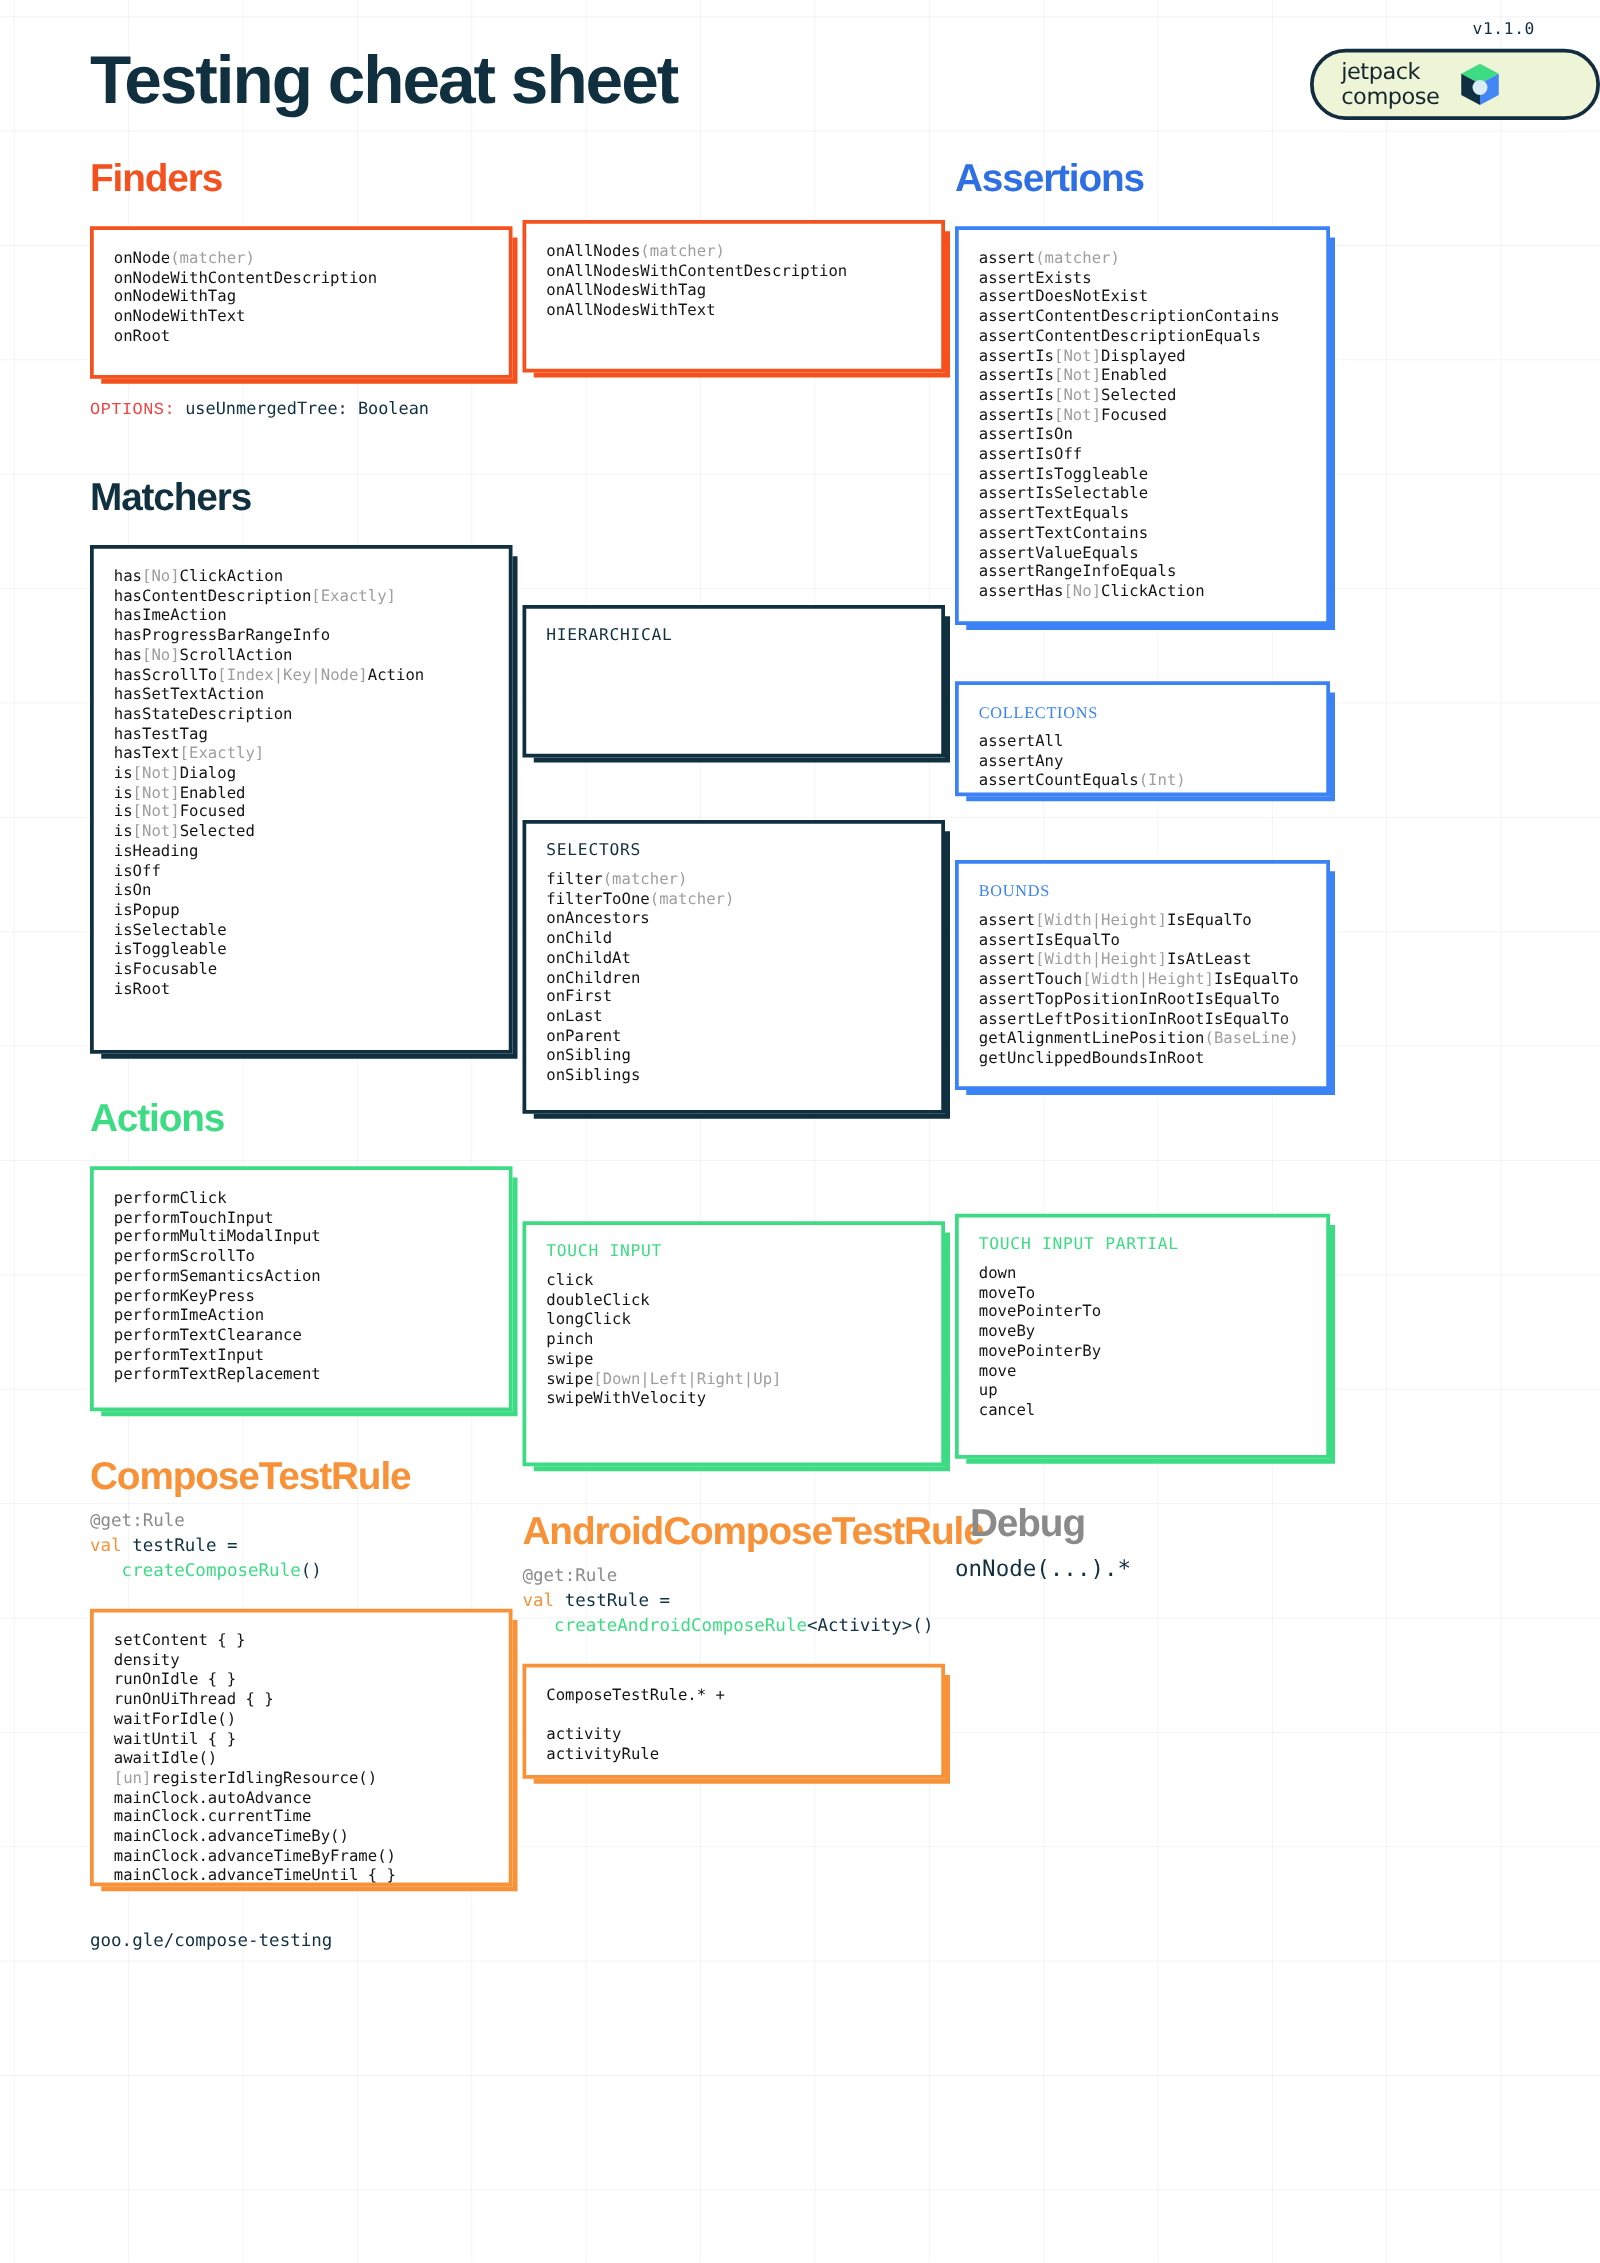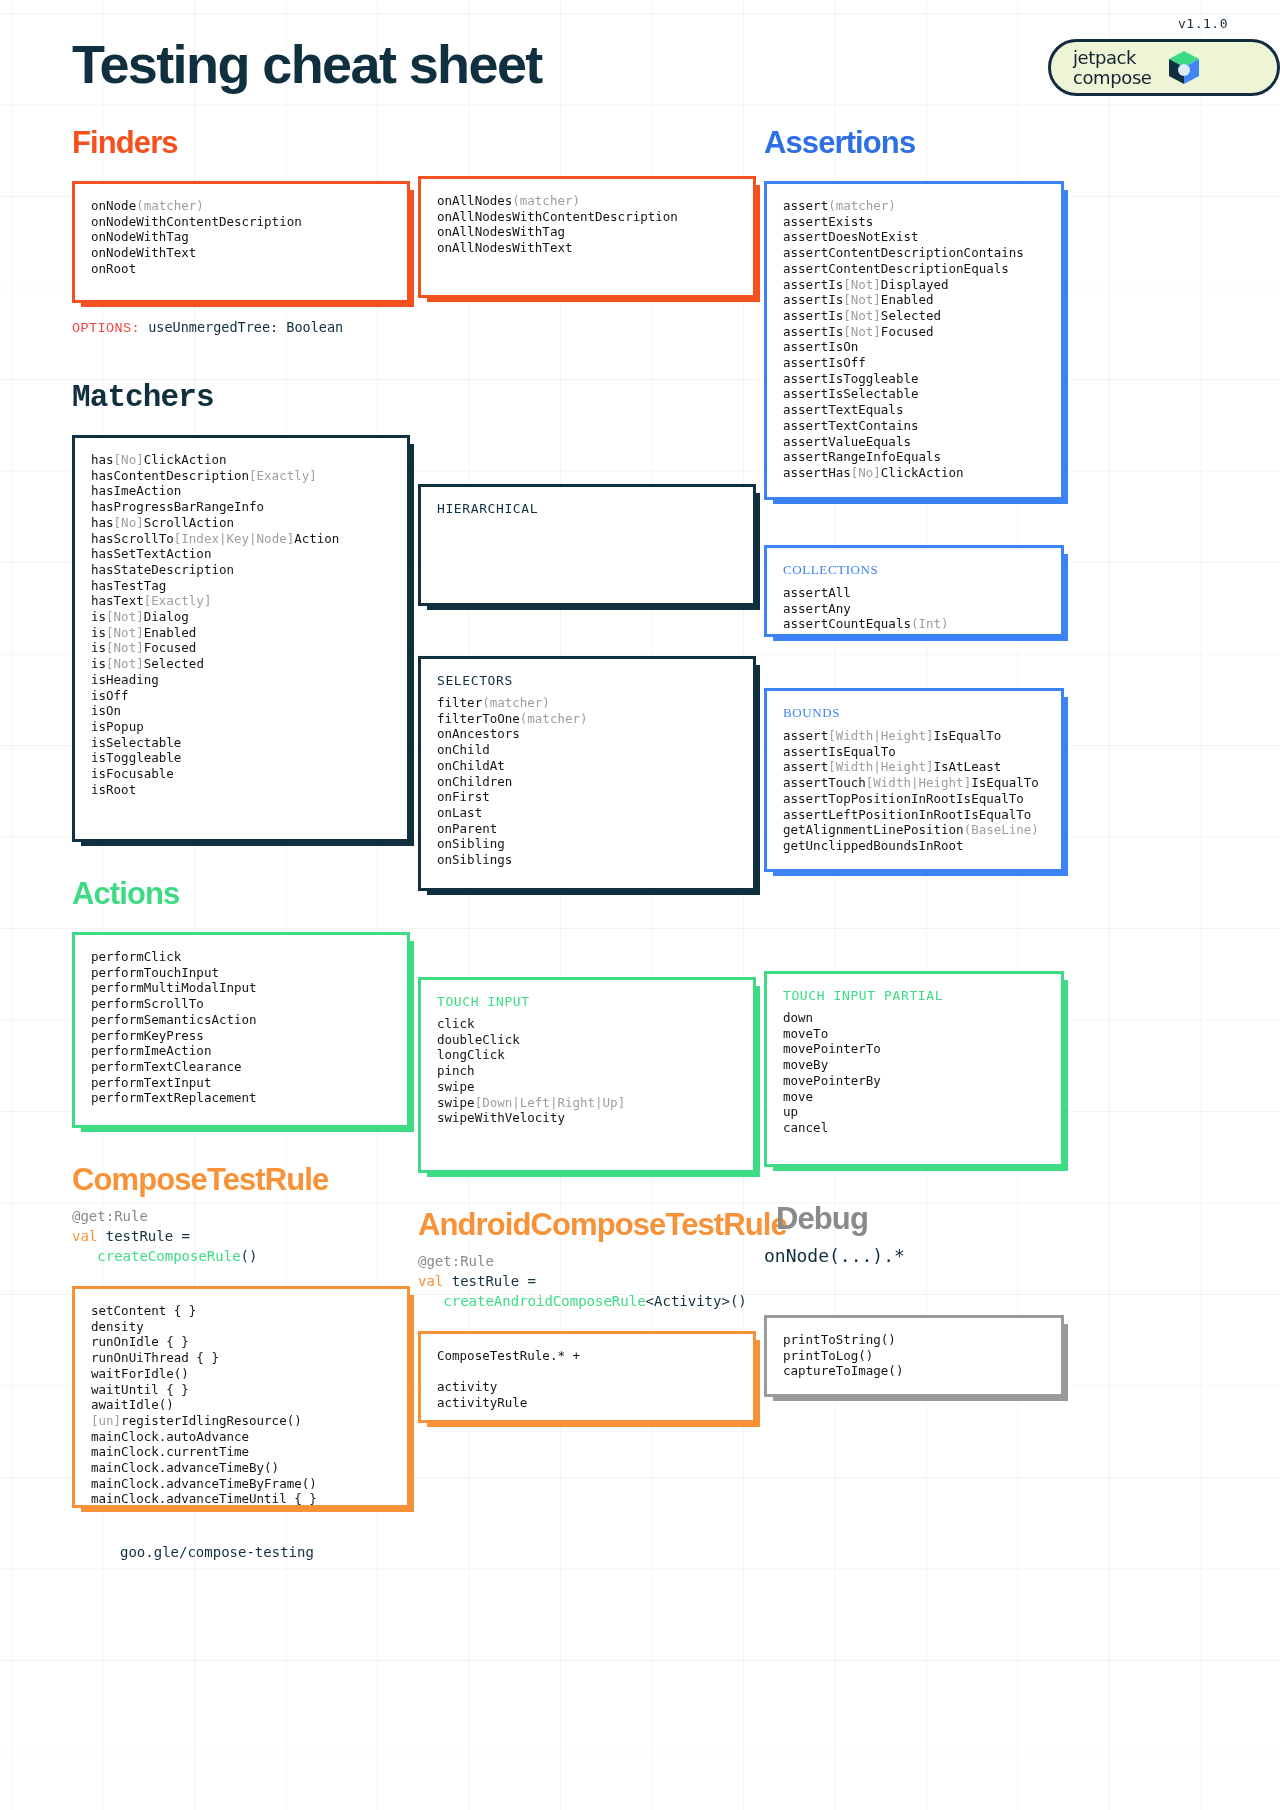--- a/index.html
+++ b/index.html
@@ -78,21 +78,21 @@
   .col-right { width: 300px; margin-left: 8px; }
 
   h2.section {
     font-size: 31px;
     font-weight: 700;
     letter-spacing: -0.9px;
     margin: 0 0 20px 0;
     font-family: "Liberation Sans", sans-serif;
   }
   h2.orange { color: #F4511E; }
-  h2.navy   { color: #11303F; font-family: Liberation Mono, monospace; }
+  h2.navy   { color: #11303F; }
   h2.blue   { color: #2F6FE4; }
   h2.green  { color: #3DDC84; }
   h2.amber  { color: #F79239; }
   h2.gray   { color: #8A8A8A; padding-left: 12px; }
 
   .box {
     background: #fff;
     border: 3px solid;
     padding: 14px 16px 16px 16px;
     position: relative;
@@ -164,21 +164,20 @@
     font-size: 18px;
     color: #11303F;
     margin: -6px 0 22px 0;
     white-space: pre;
   }
   .footer-link {
     font-family: "DejaVu Sans Mono", monospace;
     font-size: 14px;
     color: #11303F;
     margin-top: 36px;
-    margin-left: 48px;
   }
   .spacer-h { height: 0; }
 </style>
 </head>
 <body>
 
 <div class="grid-bg"></div>
 
 <div class="page">
 
@@ -396,20 +395,15 @@
 moveBy
 movePointerBy
 move
 up
 cancel</div>
       </div>
 
       <h2 class="section gray" style="margin-top:34px;margin-bottom:14px">Debug</h2>
       <div class="debugcode">onNode(...).*</div>
       <div style="height:27px" class="spacer-h"></div>
-      <div class="box b-gray" style="height:82px">
-        <div class="code">printToString()
-printToLog()
-captureToImage()</div>
-      </div>
     </div>
   </div>
 </div>
 
 </body></html>

